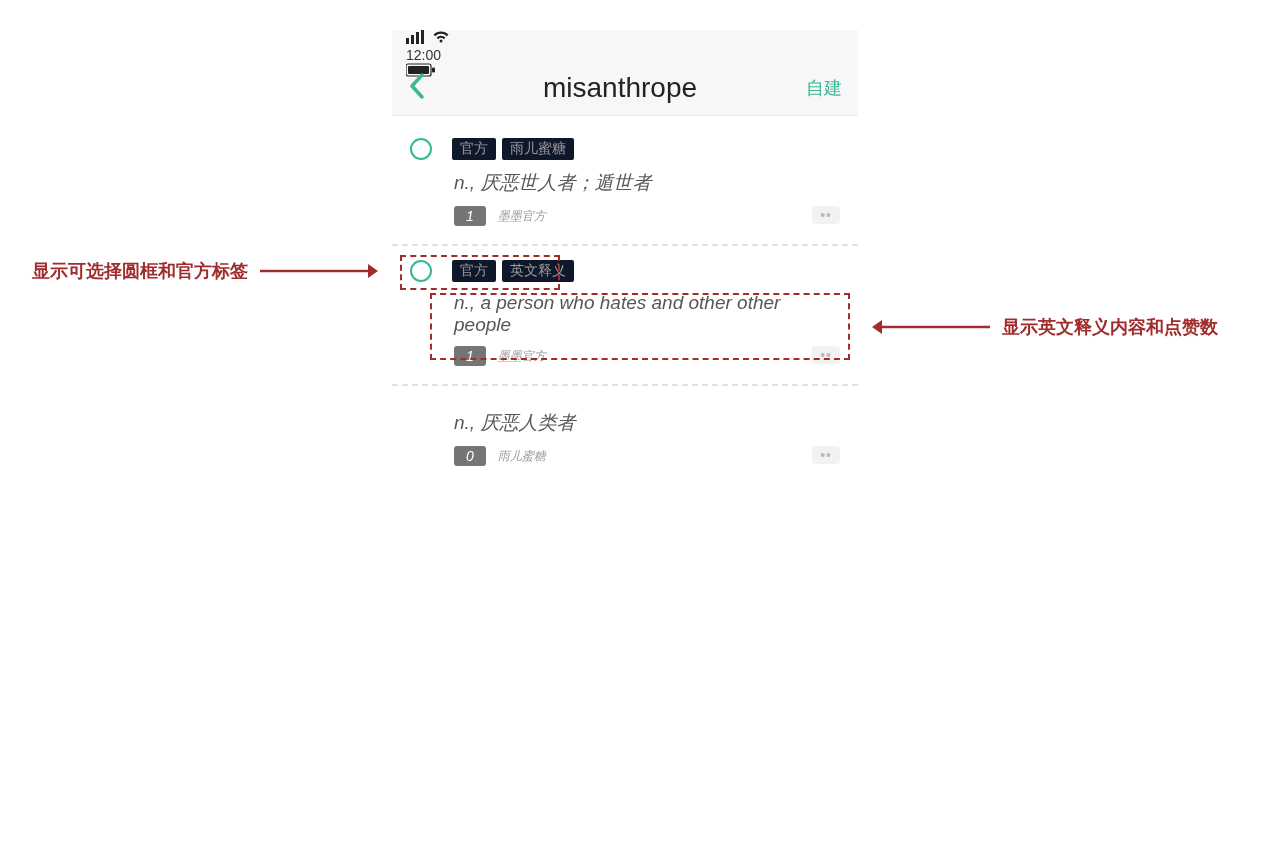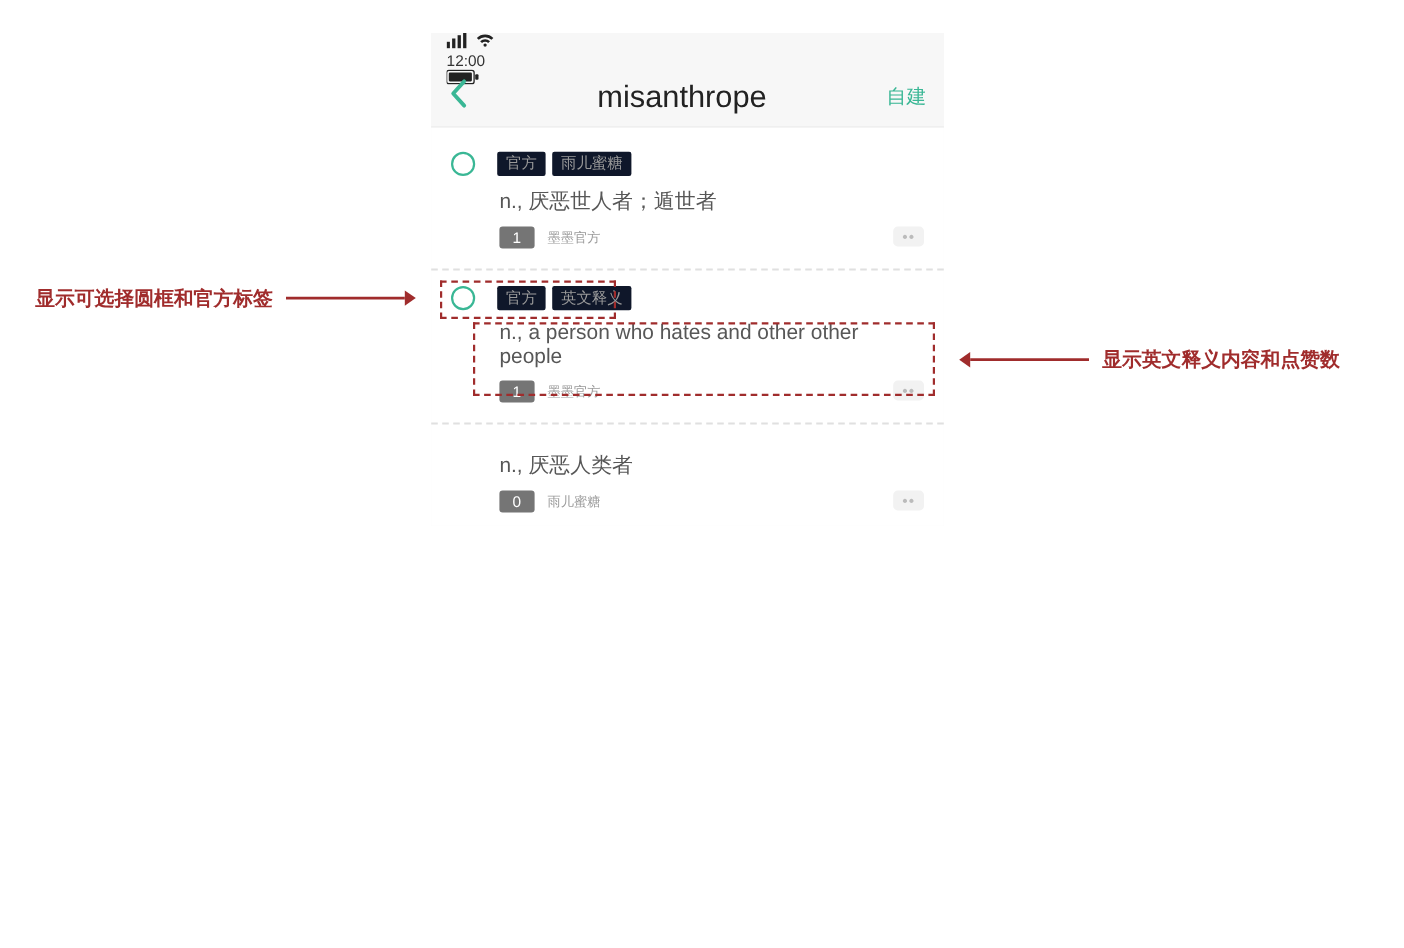--- a/index.html
+++ b/index.html
@@ -85,21 +85,21 @@
       flex-shrink: 0;
     }
     .tag-group { display: flex; gap: 6px; margin-left: 12px; }
     .tag {
       background: #0f172a;
       color: #9a9a9a;
       font-size: 14px;
       padding: 2px 8px;
       border-radius: 2px;
     }
-    .card-body { padding-left: 44px; margin-top: 10px; }
+    .card-body { padding-left: 44px; margin-top: 10px; font-style: italic; }
     .definition {
       font-size: 19px;
       color: #575757;
       margin-bottom: 10px;
     }
     .card-meta {
       display: flex;
       align-items: center;
       gap: 12px;
     }

